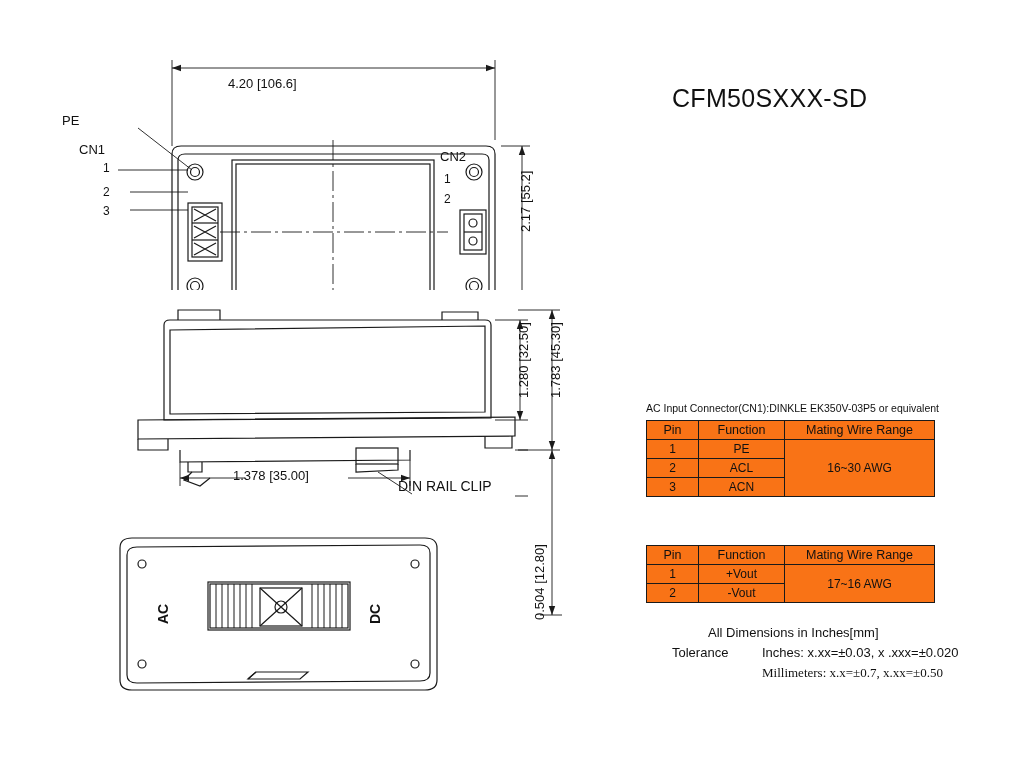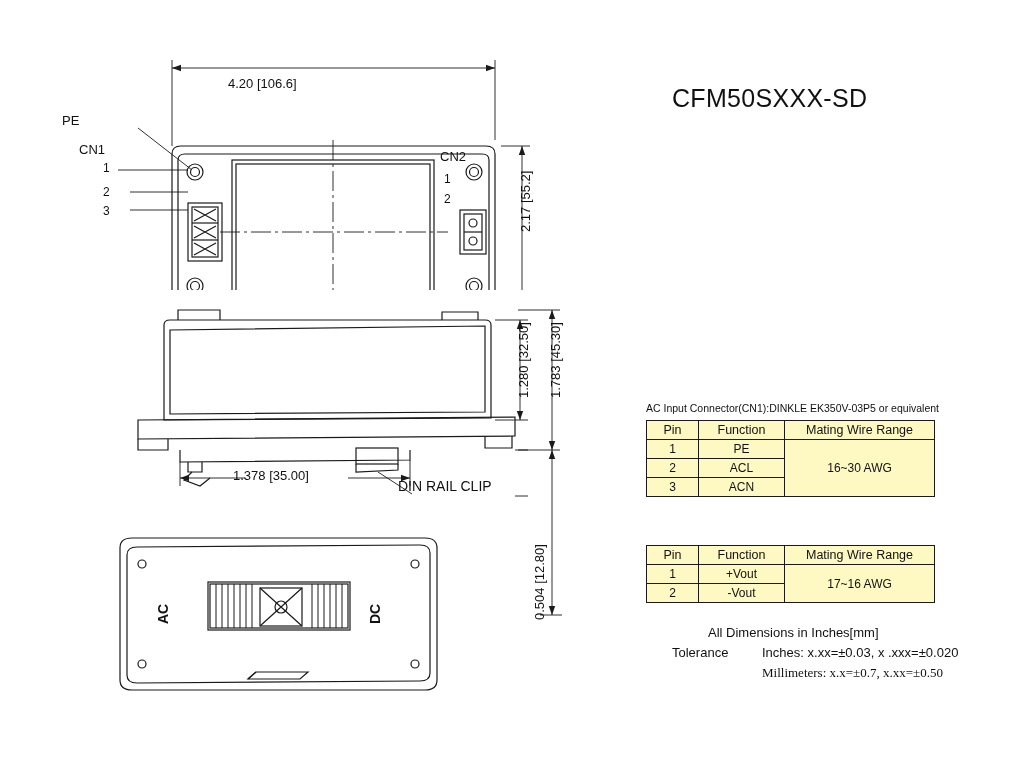--- a/index.html
+++ b/index.html
@@ -43,21 +43,21 @@
   .tbl-cap {
     position: absolute;
     font-size: 10.5px;
     color: #111;
     white-space: nowrap;
   }
   table.pintbl {
     position: absolute;
     border-collapse: collapse;
     font-size: 12px;
-    background: #fef9c3;
+    background: #f97316;
   }
   table.pintbl th, table.pintbl td {
     border: 1px solid #1a1a1a;
     text-align: center;
     font-weight: normal;
     color: #111;
     padding: 2px 4px;
     height: 17px;
     box-sizing: border-box;
   }

